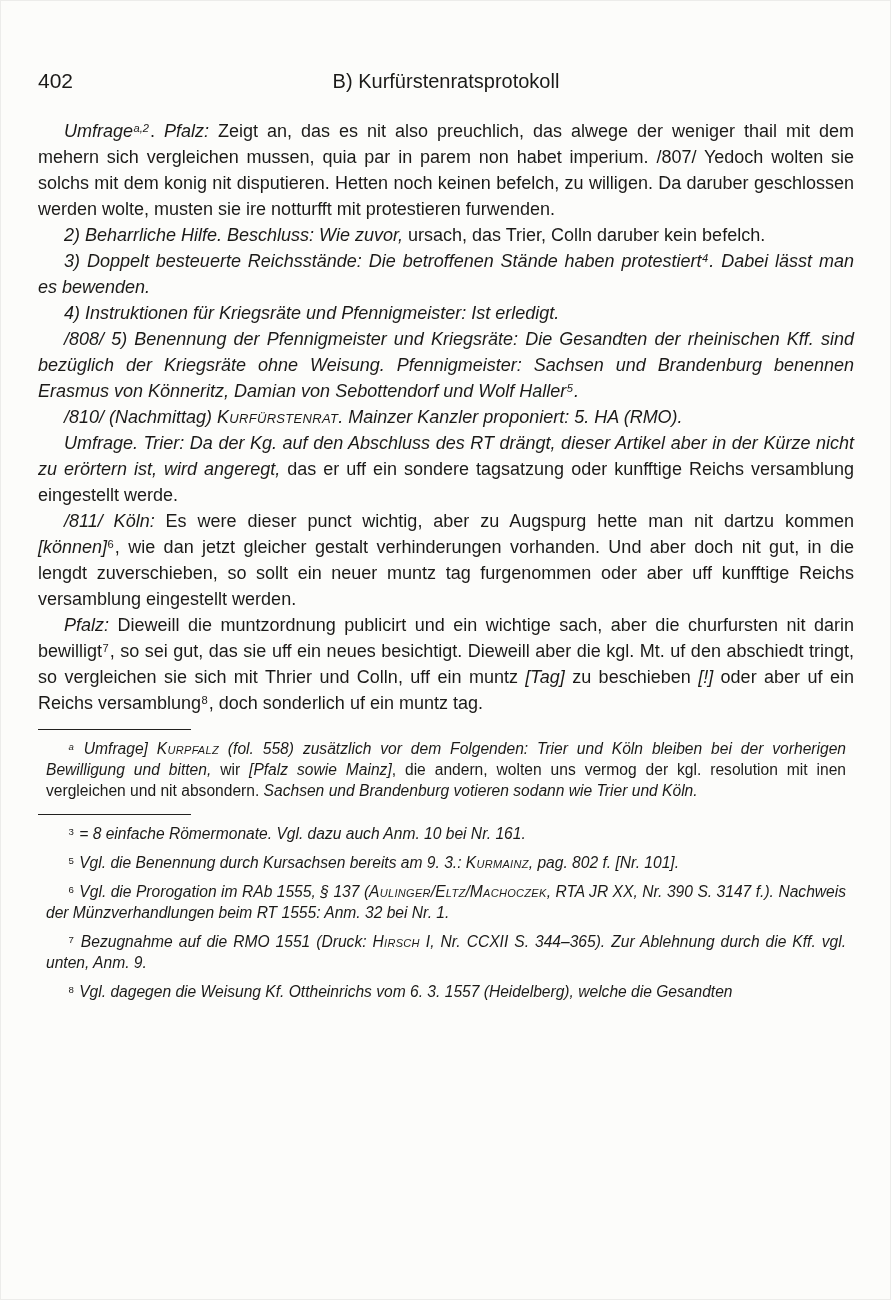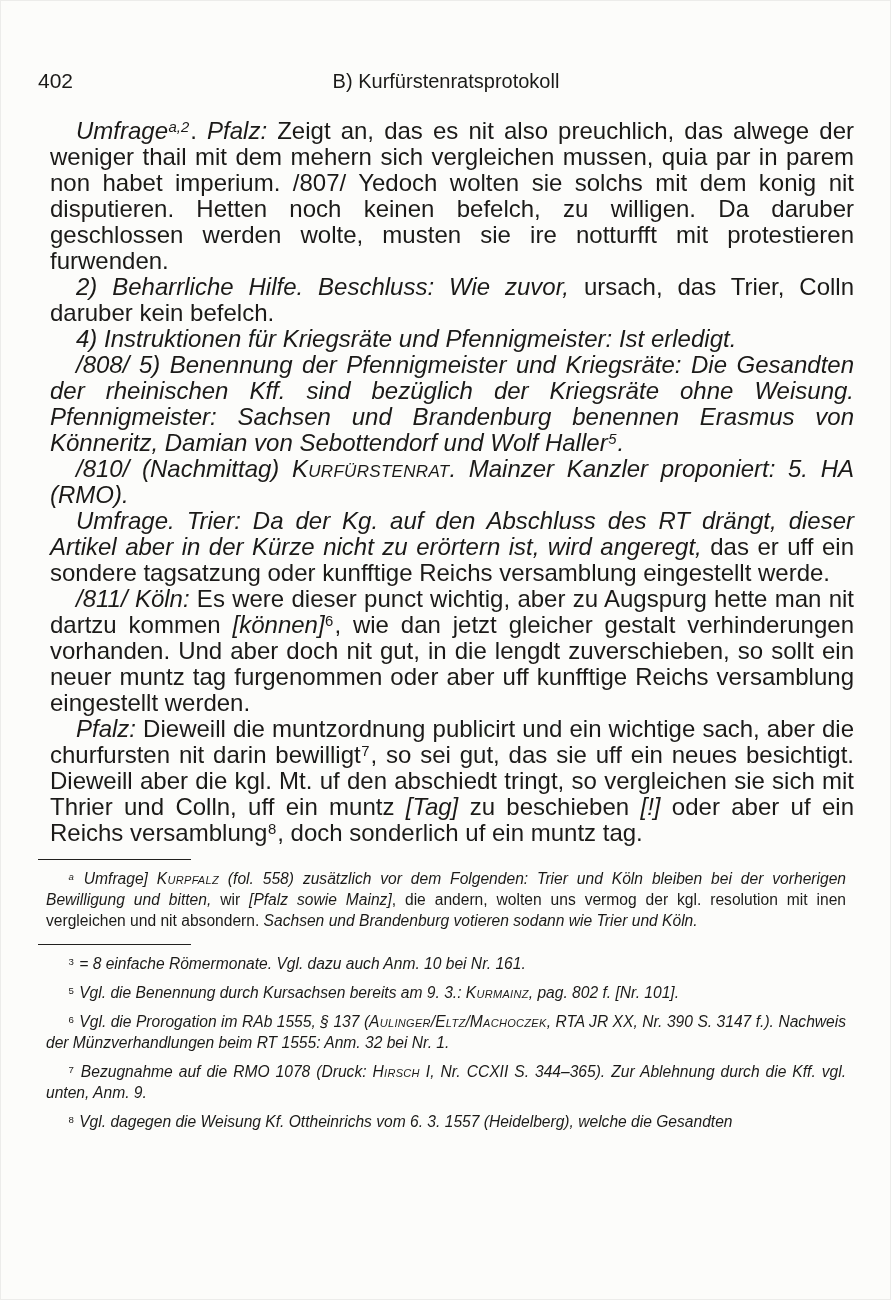--- a/index.html
+++ b/index.html
@@ -26,24 +26,23 @@
     line-height: 22px;
     margin-bottom: 26px;
   }
   .page-number {
     position: absolute;
     left: 0;
     top: 0;
     font-size: 21px;
   }
   .body-text {
-    font-size: 24px;
+    font-size: 18px;
     line-height: 26px;
     text-align: justify;
-    margin-left: 12px;
   }
   .para {
     margin: 0;
     text-indent: 26px;
   }
   .fn-rule {
     border: none;
     border-top: 1.4px solid #22211f;
     width: 153px;
     margin: 13px 0 8px 0;
@@ -74,37 +73,38 @@
 <div class="page">
 
   <header class="running-header">
     <span class="page-number">402</span>
     <span class="header-title">B) Kurfürstenratsprotokoll</span>
   </header>
 
   <main class="body-text">
       <p class="para"><span class="i">Umfrage</span><sup class="i">a,2</sup><span class="">. </span><span class="i">Pfalz:</span><span class=""> Zeigt an, das es nit also preuchlich, das alwege der weniger thail mit dem mehern sich vergleichen mussen, quia par in parem non habet imperium. /807/ Yedoch wolten sie solchs mit dem konig nit disputieren. Hetten noch keinen befelch, zu willigen. Da daruber geschlossen werden wolte, musten sie ire notturfft mit protestieren furwenden.</span></p>
       <p class="para"><span class="i">2) Beharrliche Hilfe. Beschluss: Wie zuvor,</span><span class=""> ursach, das Trier, Colln daruber kein befelch.</span></p>
+      <p class="para"><span class="i">3) Doppelt besteuerte Reichsstände: Die betroffenen Stände haben protestiert</span><sup class="i">4</sup><span class="i">. Dabei lässt man es bewenden.</span></p>
       <p class="para"><span class="i">4) Instruktionen für Kriegsräte und Pfennigmeister: Ist erledigt.</span></p>
       <p class="para"><span class="i">/808/ 5) Benennung der Pfennigmeister und Kriegsräte: Die Gesandten der rheinischen Kff. sind bezüglich der Kriegsräte ohne Weisung. Pfennigmeister: Sachsen und Brandenburg benennen Erasmus von Könneritz, Damian von Sebottendorf und Wolf Haller</span><sup class="i">5</sup><span class="i">.</span></p>
       <p class="para"><span class="i">/810/ (Nachmittag) </span><span class="i sc">Kurfürstenrat</span><span class="i">. Mainzer Kanzler proponiert: 5. HA (RMO).</span></p>
       <p class="para"><span class="i">Umfrage. Trier: Da der Kg. auf den Abschluss des RT drängt, dieser Artikel aber in der Kürze nicht zu erörtern ist, wird angeregt,</span><span class=""> das er uff ein sondere tagsatzung oder kunfftige Reichs versamblung eingestellt werde.</span></p>
       <p class="para"><span class="i">/811/ Köln:</span><span class=""> Es were dieser punct wichtig, aber zu Augspurg hette man nit dartzu kommen </span><span class="i">[können]</span><sup class="">6</sup><span class="">, wie dan jetzt gleicher gestalt verhinderungen vorhanden. Und aber doch nit gut, in die lengdt zuverschieben, so sollt ein neuer muntz tag furgenommen oder aber uff kunfftige Reichs versamblung eingestellt werden.</span></p>
       <p class="para"><span class="i">Pfalz:</span><span class=""> Dieweill die muntzordnung publicirt und ein wichtige sach, aber die churfursten nit darin bewilligt</span><sup class="">7</sup><span class="">, so sei gut, das sie uff ein neues besichtigt. Dieweill aber die kgl. Mt. uf den abschiedt tringt, so vergleichen sie sich mit Thrier und Colln, uff ein muntz </span><span class="i">[Tag]</span><span class=""> zu beschieben </span><span class="i">[!]</span><span class=""> oder aber uf ein Reichs versamblung</span><sup class="">8</sup><span class="">, doch sonderlich uf ein muntz tag.</span></p>
     </main>
 
   <hr class="fn-rule">
 
   <section class="footnotes">
       <p class="fn-para"><sup class="i">a</sup><span class=""> </span><span class="i">Umfrage] </span><span class="i sc">Kurpfalz</span><span class="i"> (fol. 558) zusätzlich vor dem Folgenden: Trier und Köln bleiben bei der vorherigen Bewilligung und bitten, </span><span class="">wir </span><span class="i">[Pfalz sowie Mainz]</span><span class="">, die andern, wolten uns vermog der kgl. resolution mit inen vergleichen und nit absondern. </span><span class="i">Sachsen und Brandenburg votieren sodann wie Trier und Köln.</span></p>
     </section>
 
   <hr class="fn-rule">
 
   <section class="footnotes">
       <p class="fn-para"><sup class="">3</sup><span class="i"> = 8 einfache Römermonate. Vgl. dazu auch Anm. 10 bei Nr. 161.</span></p>
       <p class="fn-para"><sup class="">5</sup><span class="i"> Vgl. die Benennung durch Kursachsen bereits am 9. 3.: </span><span class="i sc">Kurmainz</span><span class="i">, pag. 802 f. [Nr. 101].</span></p>
       <p class="fn-para"><sup class="">6</sup><span class="i"> Vgl. die Prorogation im RAb 1555, § 137 (</span><span class="i sc">Aulinger</span><span class="i">/</span><span class="i sc">Eltz</span><span class="i">/</span><span class="i sc">Machoczek</span><span class="i">, RTA JR XX, Nr. 390 S. 3147 f.). Nachweis der Münzverhandlungen beim RT 1555: Anm. 32 bei Nr. 1.</span></p>
-      <p class="fn-para"><sup class="">7</sup><span class="i"> Bezugnahme auf die RMO 1078 (Druck: </span><span class="i sc">Hirsch</span><span class="i"> I, Nr. CCXII S. 344–365). Zur Ablehnung durch die Kff. vgl. unten, Anm. 9.</span></p>
+      <p class="fn-para"><sup class="">7</sup><span class="i"> Bezugnahme auf die RMO 1551 (Druck: </span><span class="i sc">Hirsch</span><span class="i"> I, Nr. CCXII S. 344–365). Zur Ablehnung durch die Kff. vgl. unten, Anm. 9.</span></p>
       <p class="fn-para"><sup class="">8</sup><span class="i"> Vgl. dagegen die Weisung Kf. Ottheinrichs vom 6. 3. 1557 (Heidelberg), welche die Gesandten</span></p>
     </section>
 
 </div>
 
 </body></html>

